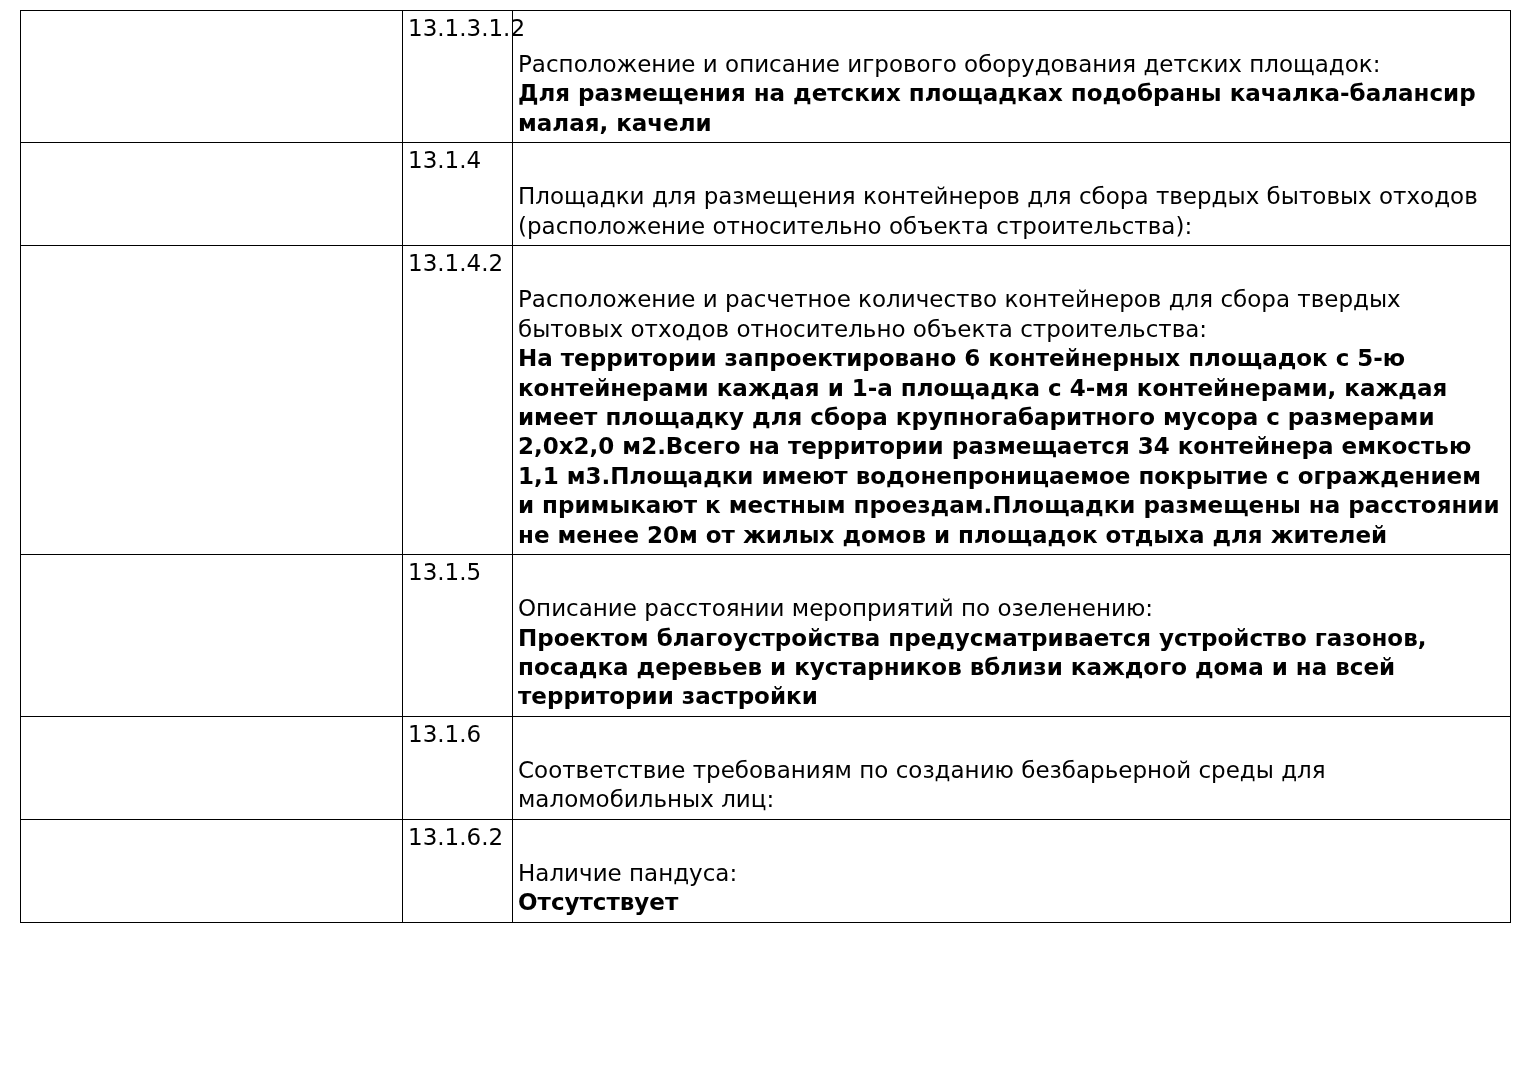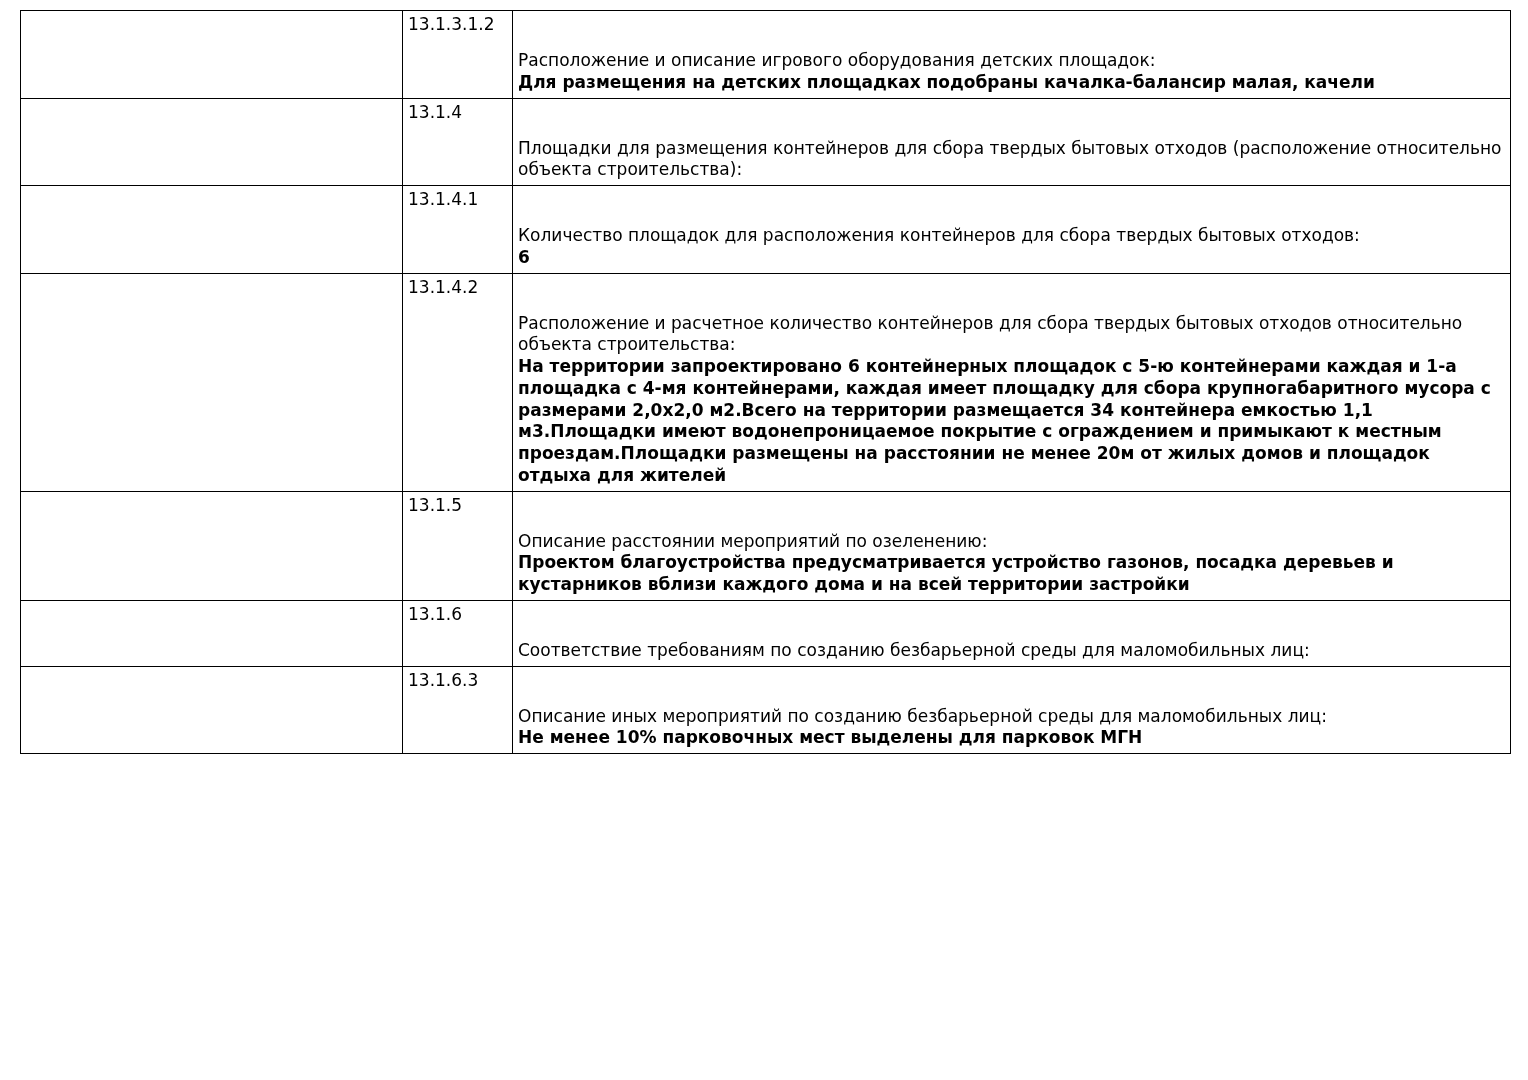--- a/index.html
+++ b/index.html
@@ -24,21 +24,21 @@
   table.doc-table {
     border-collapse: collapse;
     table-layout: fixed;
     width: 1490px;
     margin-left: 2px;
   }
   table.doc-table td {
     border: 1px solid #000000;
     vertical-align: top;
     padding: 3px 5px 4px 5px;
-    font-size: 17px;
+    font-size: 23px;
     line-height: 1.28;
   }
   col.c-blank { width: 382px; }
   col.c-code  { width: 110px; }
   col.c-text  { width: 998px; }
 
   td.code-cell {
     vertical-align: middle;
     font-size: 17.5px;
     white-space: nowrap;
@@ -83,28 +83,20 @@
 
 
       <tr>
         <td class="blank-cell"></td>
         <td class="code-cell">13.1.4</td>
         <td class="text-cell">
           <span class="lbl">Площадки для размещения контейнеров для сбора твердых бытовых отходов (расположение относительно объекта строительства):</span>
         </td>
       </tr>
 
-      <tr>
-        <td class="blank-cell"></td>
-        <td class="code-cell">13.1.4.1</td>
-        <td class="text-cell">
-          <span class="lbl">Количество площадок для расположения контейнеров для сбора твердых бытовых отходов:</span>
-          <span class="val">6</span>
-        </td>
-      </tr>
 
       <tr>
         <td class="blank-cell"></td>
         <td class="code-cell">13.1.4.2</td>
         <td class="text-cell">
           <span class="lbl">Расположение и расчетное количество контейнеров для сбора твердых бытовых отходов относительно объекта строительства:</span>
           <span class="val">На территории запроектировано 6 контейнерных площадок с 5-ю контейнерами каждая и 1-а площадка с 4-мя контейнерами, каждая имеет площадку для сбора крупногабаритного мусора с размерами 2,0х2,0 м2.Всего на территории размещается 34 контейнера емкостью 1,1 м3.Площадки имеют водонепроницаемое покрытие с ограждением и примыкают к местным проездам.Площадки размещены на расстоянии не менее 20м от жилых домов и площадок отдыха для жителей</span>
         </td>
       </tr>
 
@@ -119,25 +111,25 @@
 
       <tr>
         <td class="blank-cell"></td>
         <td class="code-cell">13.1.6</td>
         <td class="text-cell">
           <span class="lbl">Соответствие требованиям по созданию безбарьерной среды для маломобильных лиц:</span>
         </td>
       </tr>
 
 
-
       <tr>
         <td class="blank-cell"></td>
-        <td class="code-cell">13.1.6.3</td>
+        <td class="code-cell">13.1.6.2</td>
         <td class="text-cell">
-          <span class="lbl">Описание иных мероприятий по созданию безбарьерной среды для маломобильных лиц:</span>
-          <span class="val">Не менее 10% парковочных мест выделены для парковок МГН</span>
+          <span class="lbl">Наличие пандуса:</span>
+          <span class="val">Отсутствует</span>
         </td>
       </tr>
+
 
     </tbody>
   </table>
 </div>
 
 </body></html>

